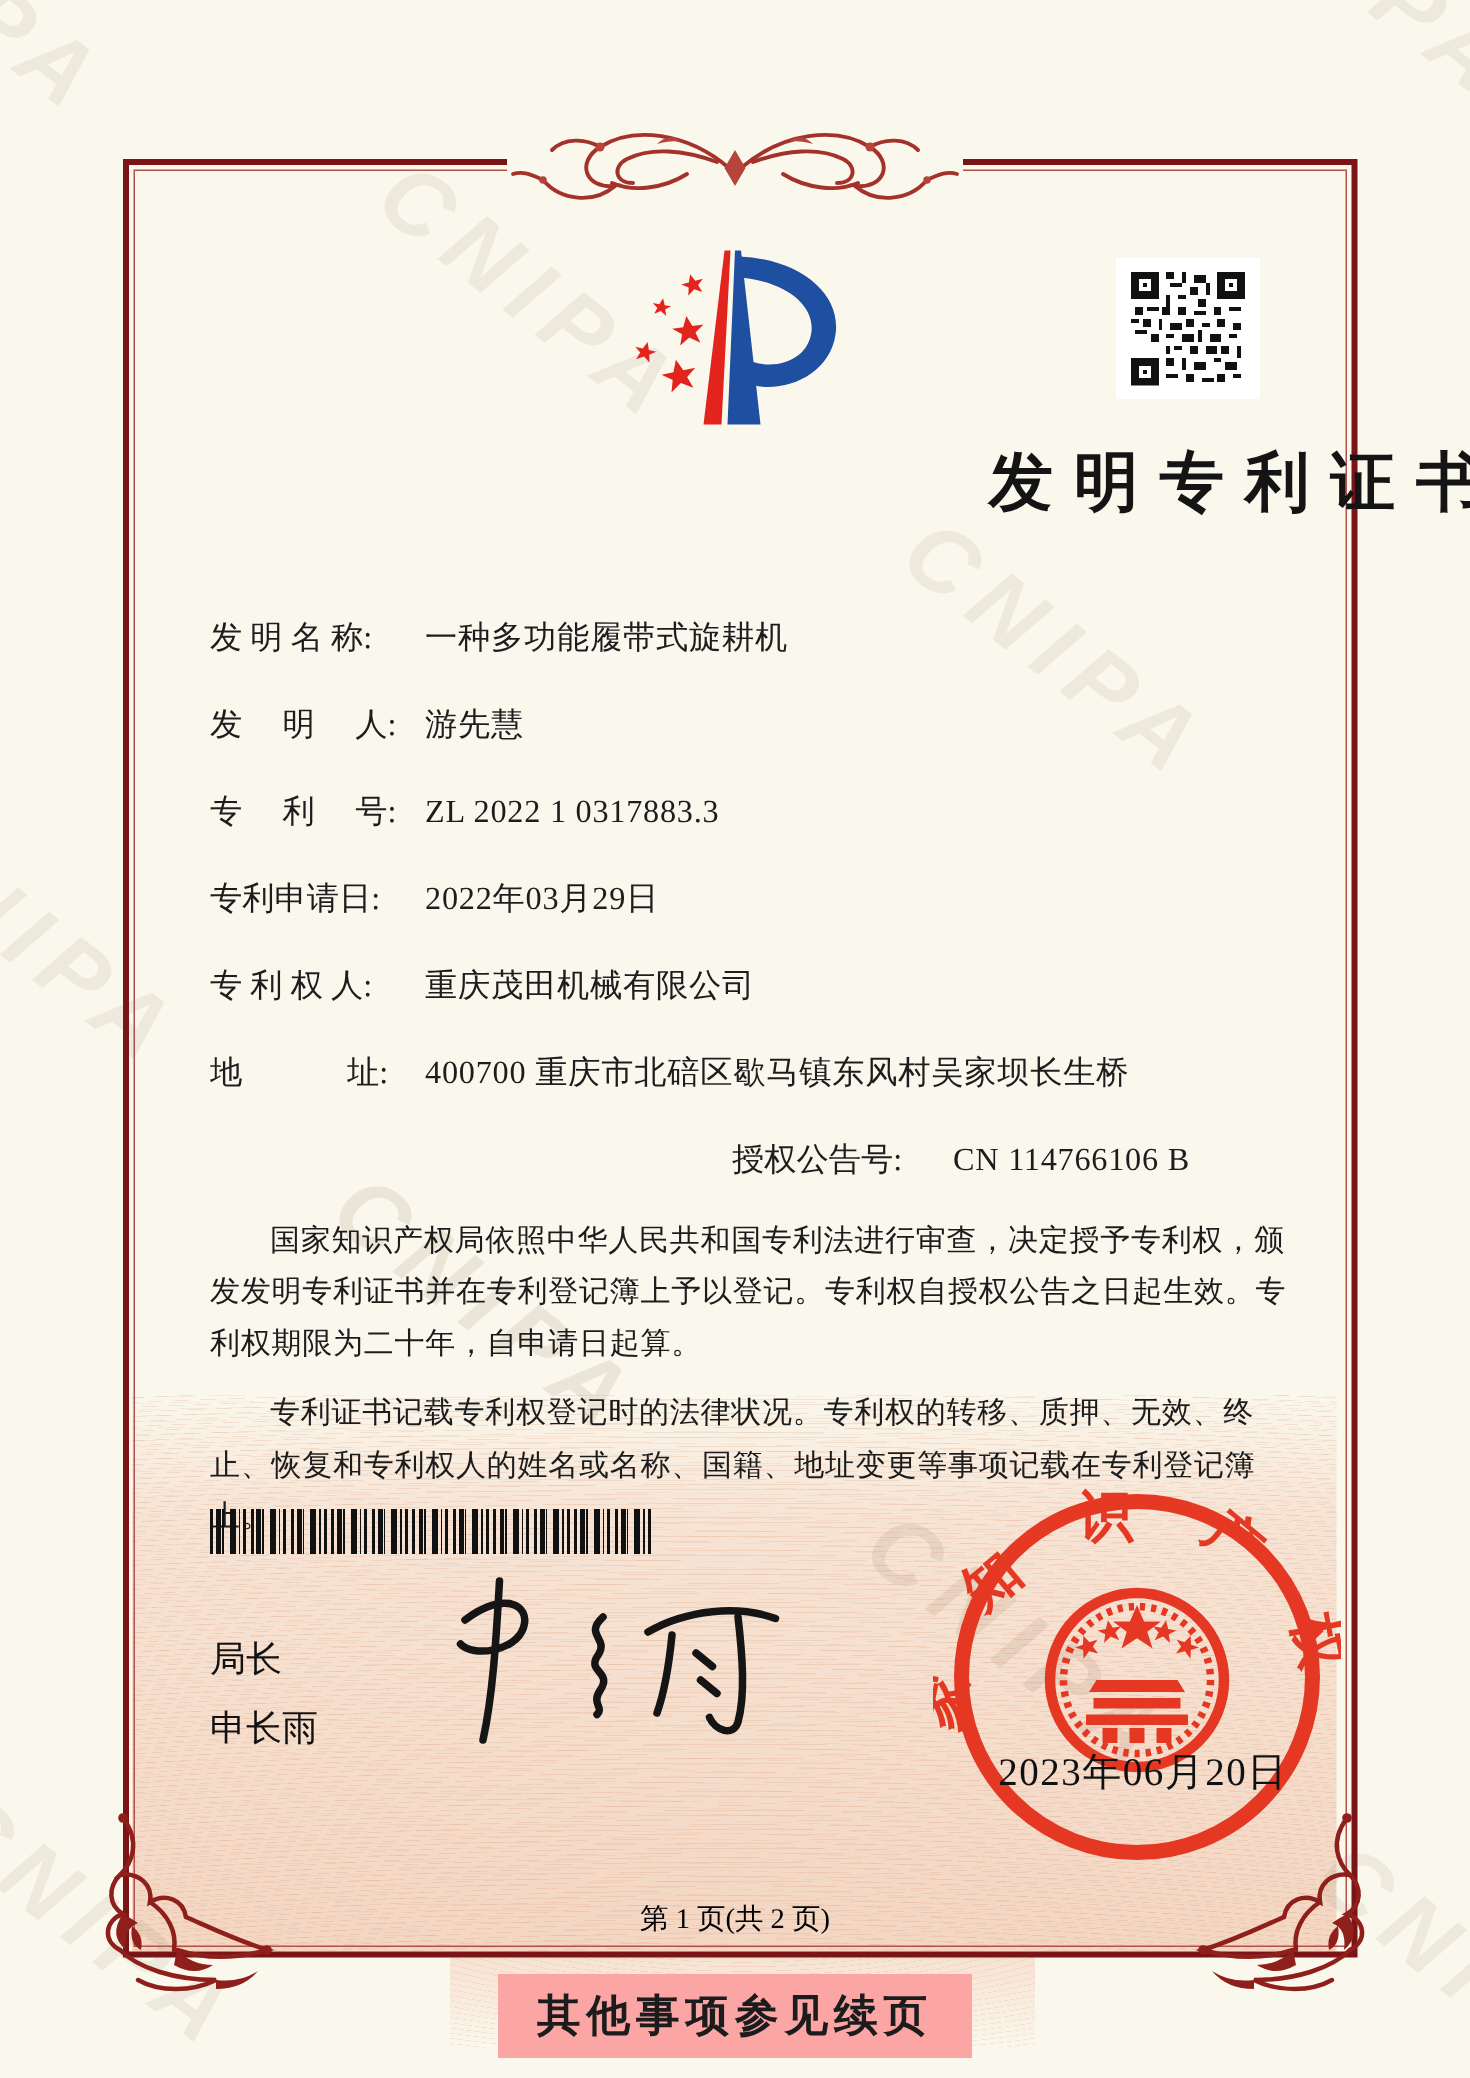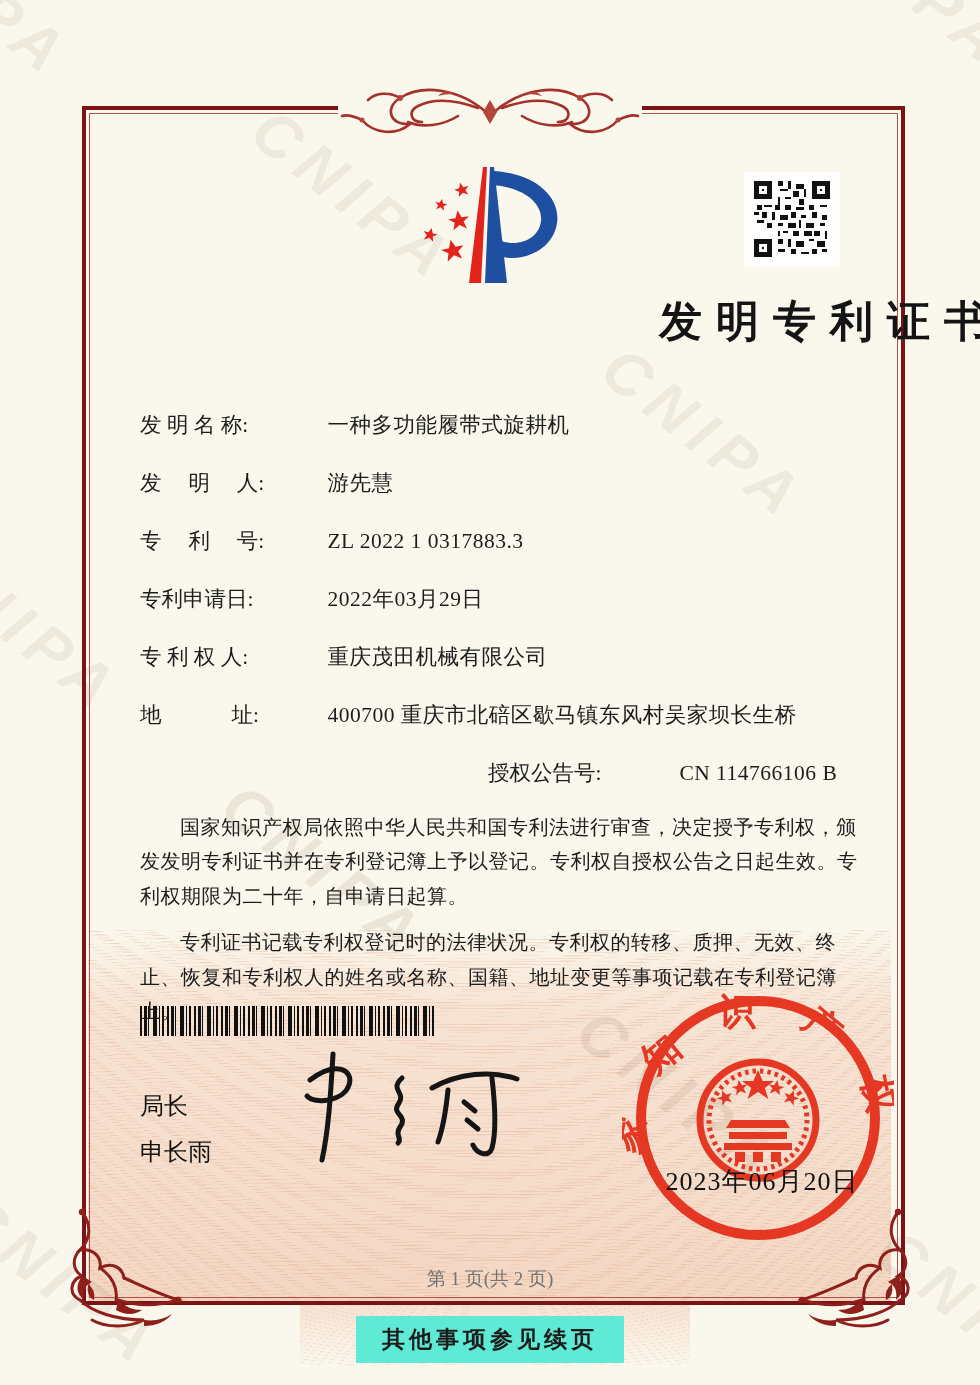--- a/index.html
+++ b/index.html
@@ -35,21 +35,21 @@
   #logo{position:absolute;left:415px;top:163px;width:160px;height:125px;z-index:3;}
   #qr-box{position:absolute;left:744px;top:172px;width:96px;height:94px;background:#fff;z-index:3;
           display:flex;align-items:center;justify-content:center;}
   #qr-box svg{width:76px;height:76px;}
   #title{position:absolute;left:0;top:293px;width:980px;text-align:right;font-size:43px;font-weight:700;
          letter-spacing:14px;color:#141414;z-index:3;padding-left:21px;}
 
   
   .field{position:absolute;left:140px;font-size:21.5px;color:#1d1d1d;z-index:3;white-space:nowrap;}
   .flabel{display:inline-block;width:138px;}
-  .fvalue{letter-spacing:0.5px;margin-left:44px;}
+  .fvalue{letter-spacing:0.5px;}
 
   
   #paras{position:absolute;left:140px;top:810px;width:734px;z-index:3;color:#1c1c1c;}
   #paras p{margin:0 0 12px 0;font-size:20px;line-height:1.72;text-indent:2em;letter-spacing:0.5px;}
 
   
   #barcode{position:absolute;left:140px;top:1006px;width:294px;height:30px;z-index:3;
     background:
       repeating-linear-gradient(90deg,#111 0 2px,rgba(0,0,0,0) 2px 4px,#111 4px 7px,rgba(0,0,0,0) 7px 8px,
         #111 8px 9px,rgba(0,0,0,0) 9px 13px,#111 13px 17px,rgba(0,0,0,0) 17px 19px,#111 19px 20px,
@@ -58,23 +58,23 @@
   
   .officer{position:absolute;left:140px;font-family:Liberation Mono, monospace;font-size:24px;color:#111;z-index:3;}
   #sig{position:absolute;left:280px;top:1048px;width:260px;height:118px;z-index:3;}
 
   
   #seal{position:absolute;left:622px;top:982px;width:272px;height:272px;z-index:4;opacity:0.95;}
   #seal-date{position:absolute;left:652px;top:1164px;width:220px;text-align:center;font-size:26px;
              color:#111;z-index:5;letter-spacing:1px;}
 
   
-  #page-info{position:absolute;left:0;top:1266px;width:980px;text-align:center;font-size:19px;color:#737373;z-index:3;}
-  #note-box{position:absolute;left:50%;top:1316px;transform:translateX(-50%);background:#5eead4;
-            padding:8px 26px;font-size:23px;font-weight:600;letter-spacing:4px;color:#1c1c1c;z-index:3;}
+  #page-info{position:absolute;left:0;top:1266px;width:980px;text-align:center;font-size:19px;color:#000000;z-index:3;}
+  #note-box{position:absolute;left:50%;top:1316px;transform:translateX(-50%);background:#fca5a5;
+            padding:8px 26px;font-size:29px;font-weight:600;letter-spacing:4px;color:#1c1c1c;z-index:3;}
 
   
   #top-ornament{position:absolute;left:338px;top:78px;width:304px;height:64px;z-index:3;background:#faf7ec;}
   .corner{position:absolute;width:170px;height:170px;z-index:3;}
   #corner-bl{left:58px;top:1172px;}
   #corner-br{left:752px;top:1172px;transform:scaleX(-1);}
 </style>
 </head>
 <body>
 

